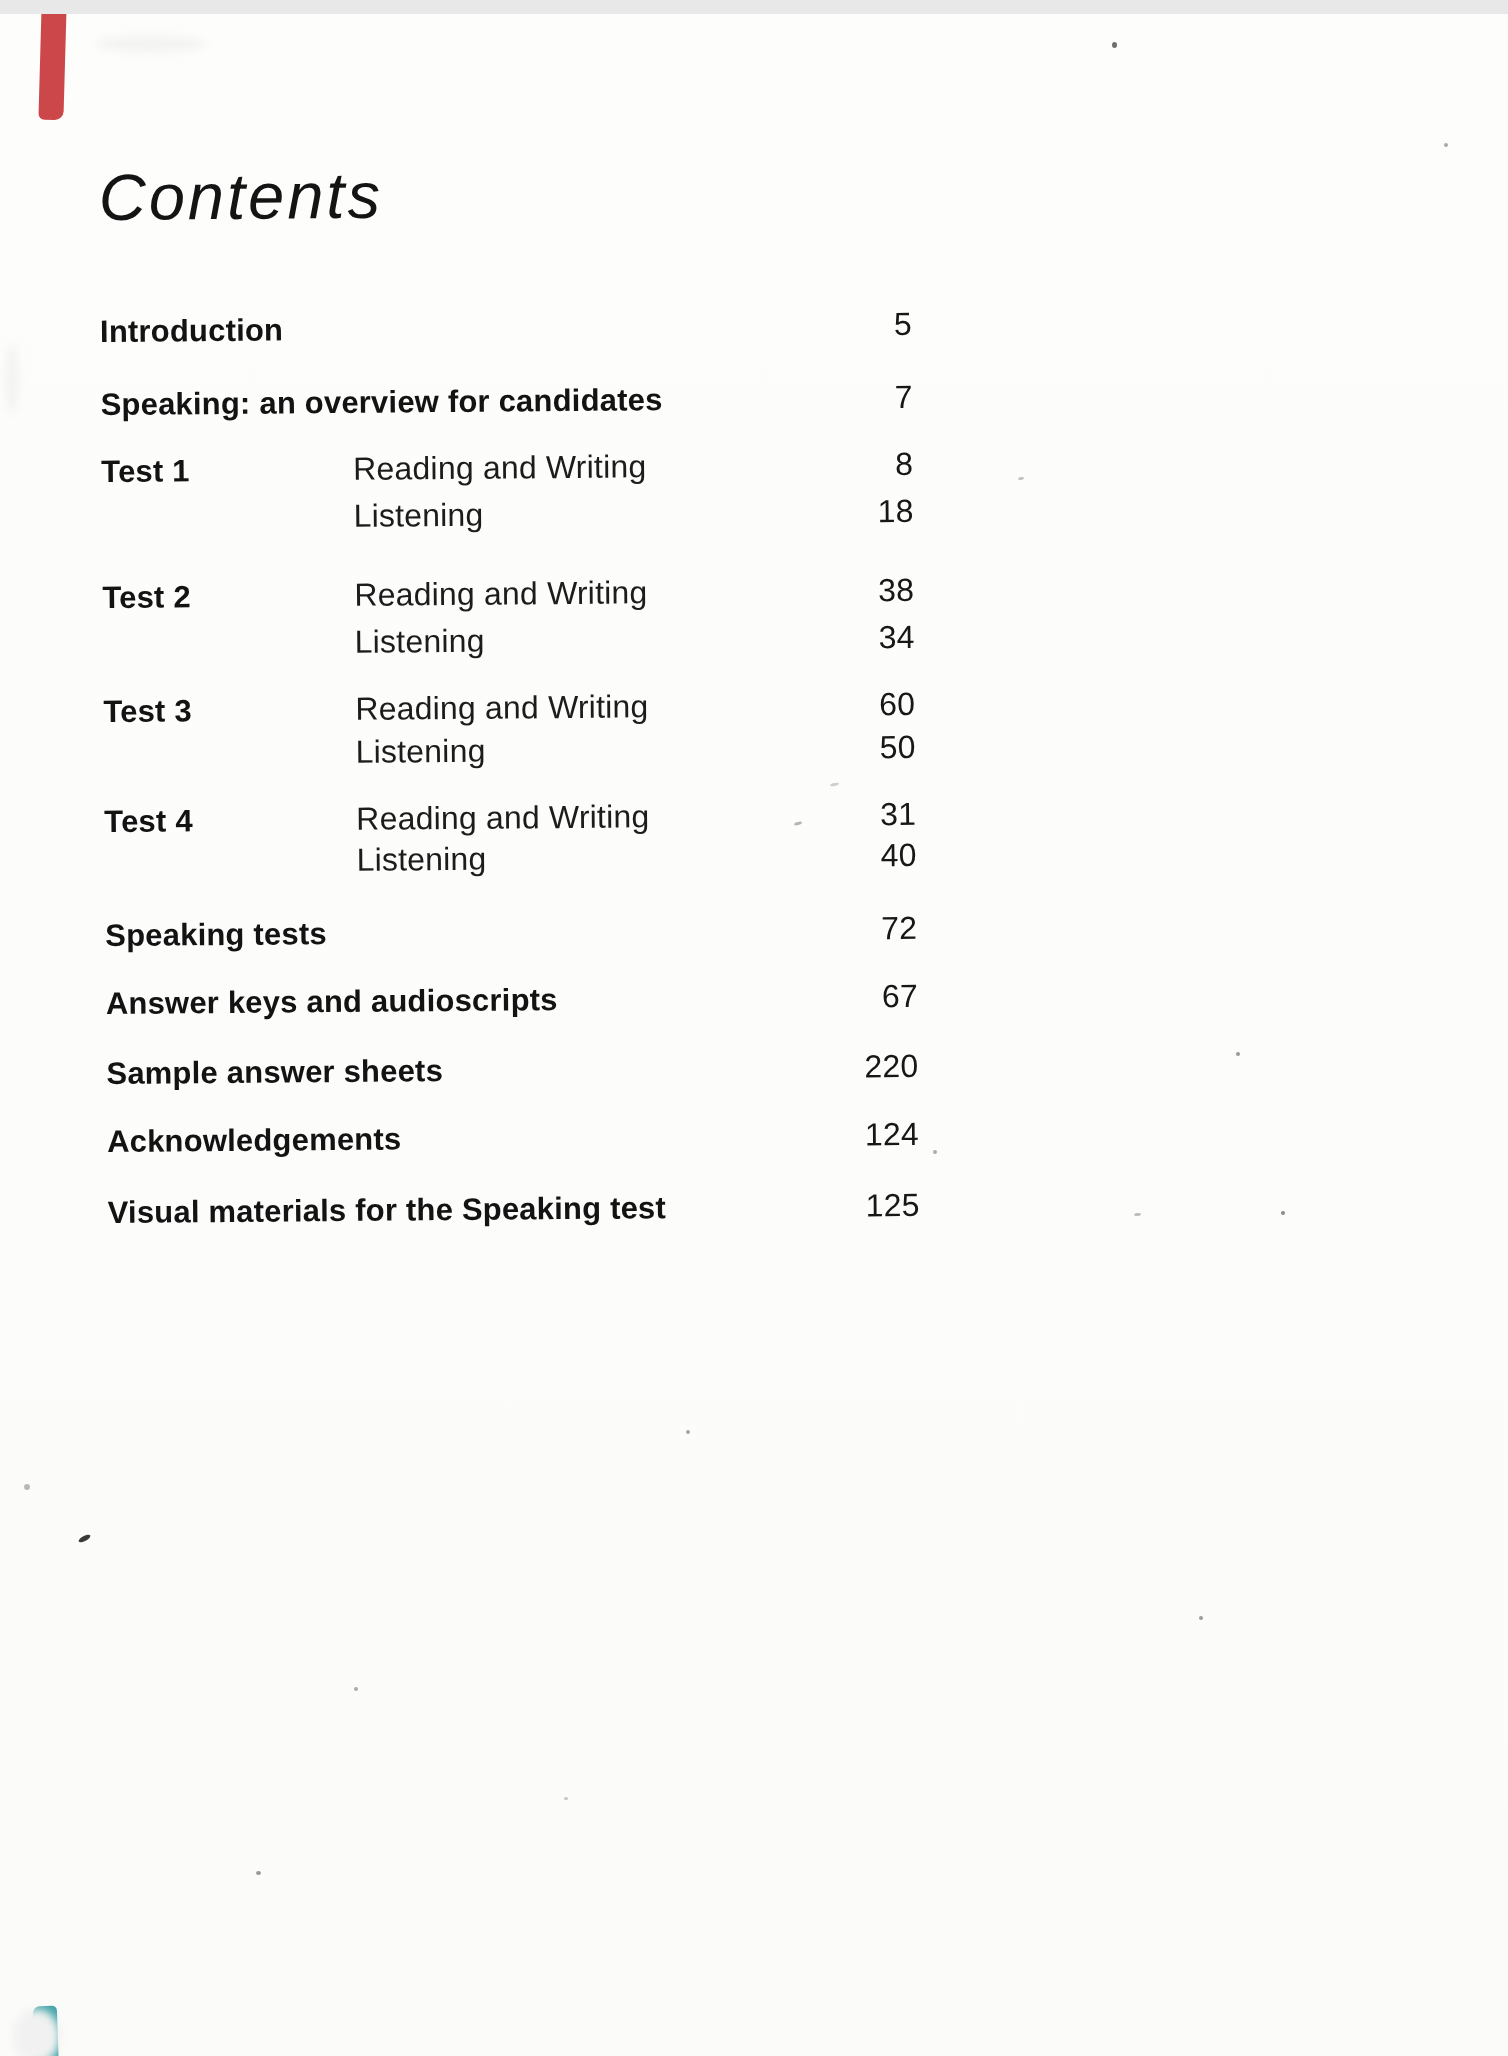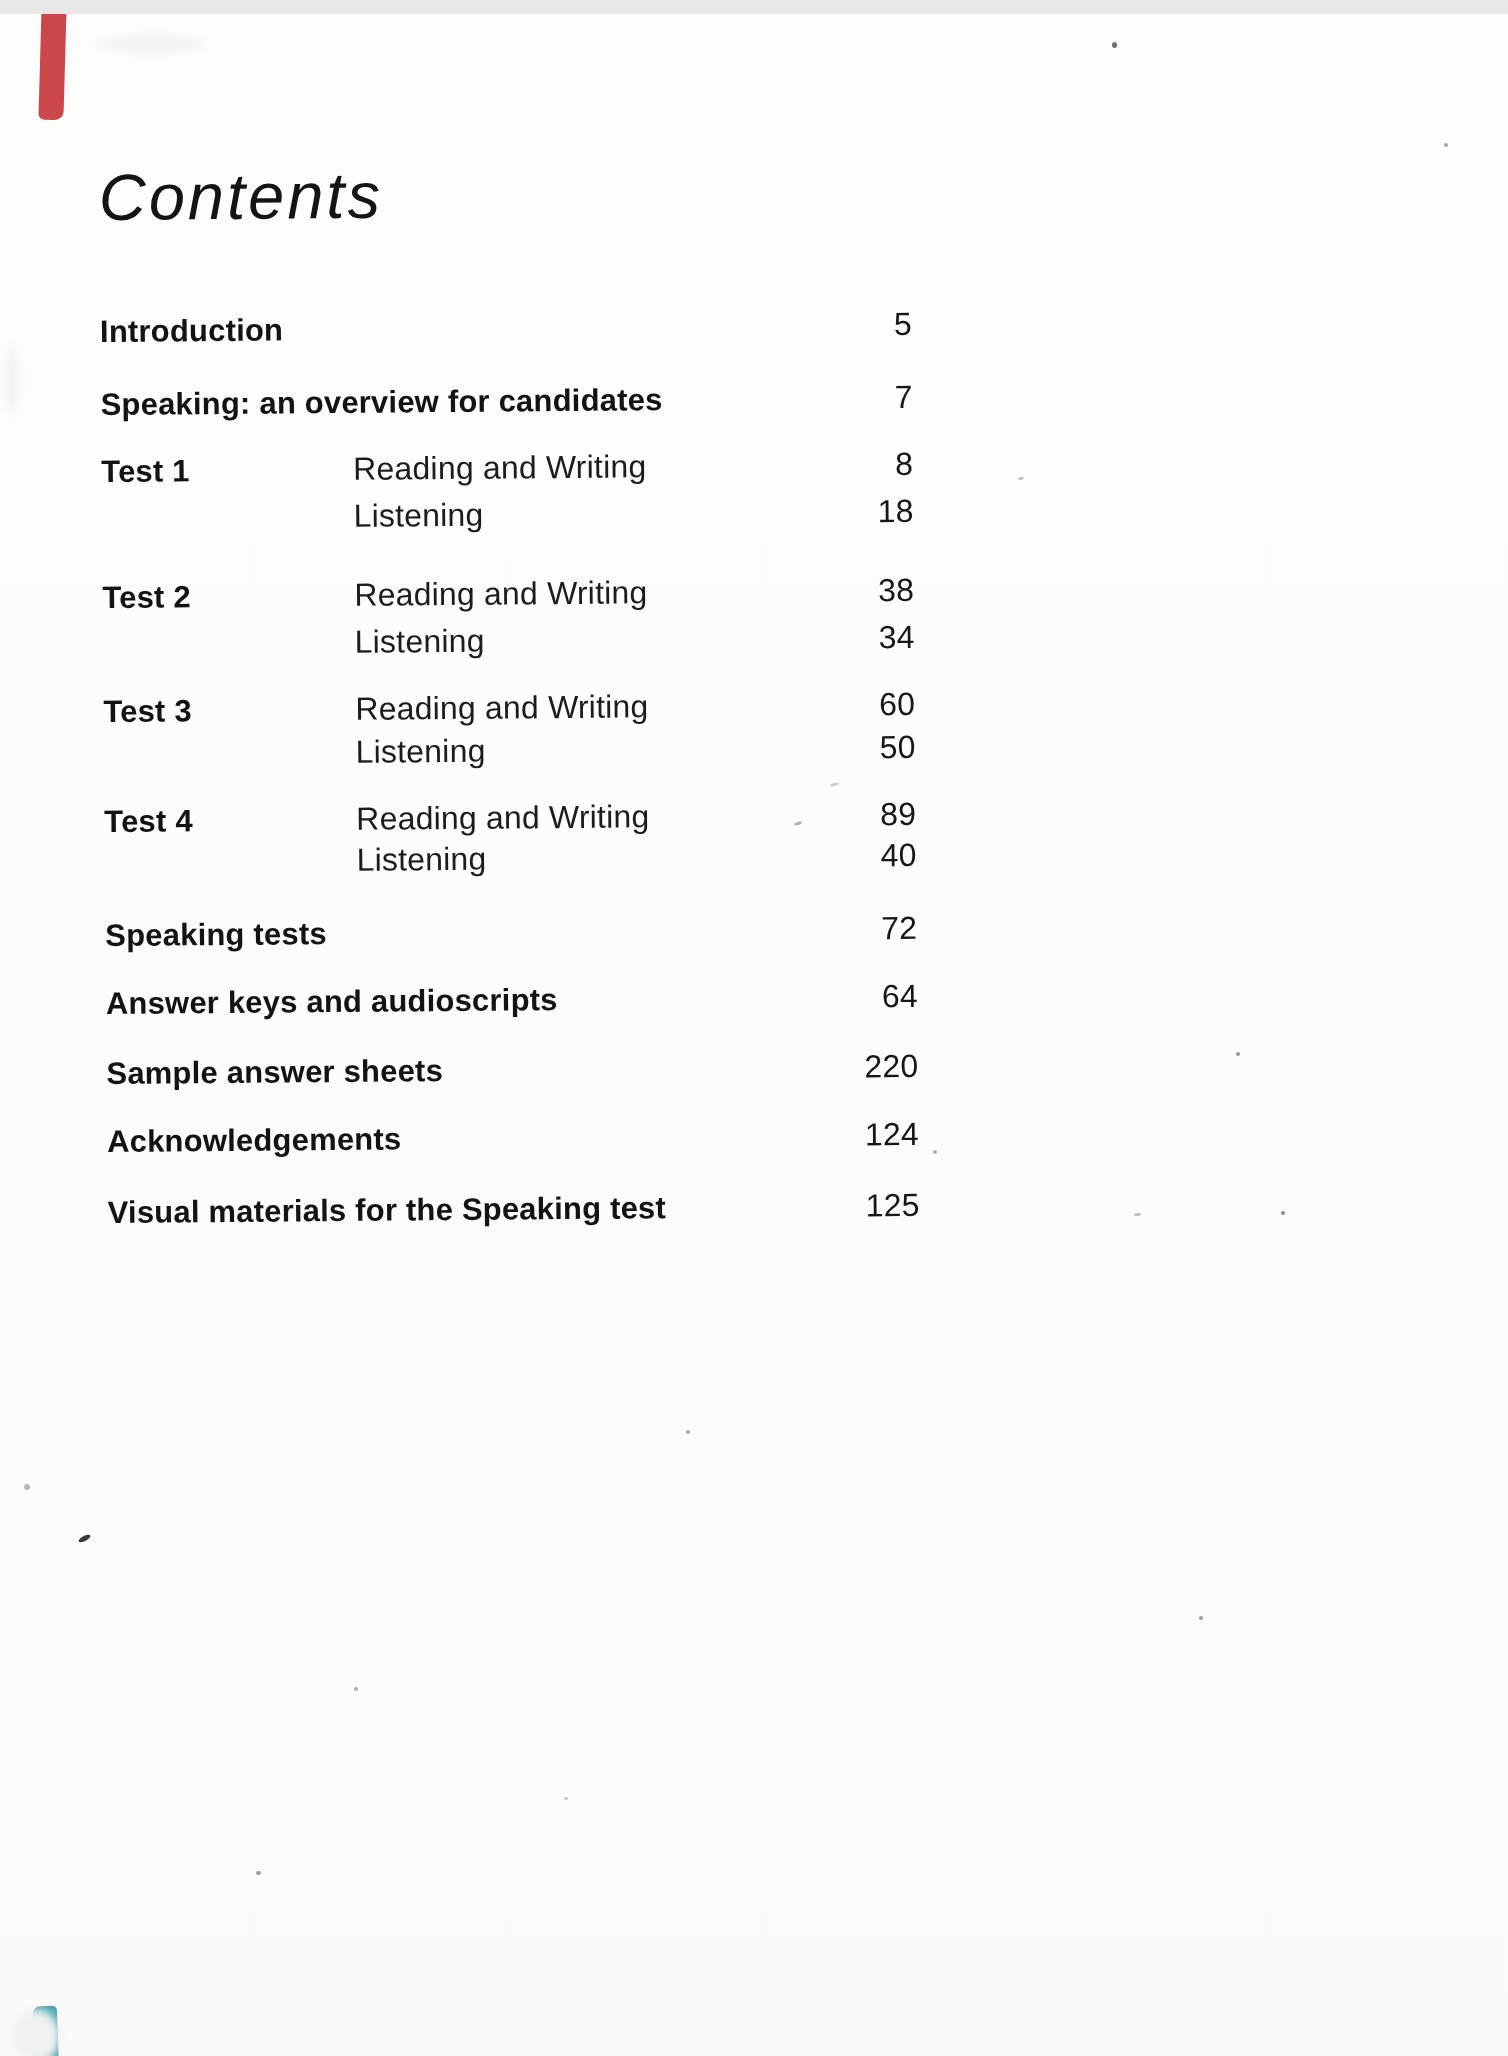--- a/index.html
+++ b/index.html
@@ -95,34 +95,34 @@
           <span class="num">60</span>
         </div>
         <div class="toc-row cont" style="top: 720px;">
           <span class="c1"></span>
           <span class="c2">Listening</span>
           <span class="num">50</span>
         </div>
         <div class="toc-row test" style="top: 787px;">
           <span class="c1">Test 4</span>
           <span class="c2">Reading and Writing</span>
-          <span class="num">89</span>
+          <span class="num">31</span>
         </div>
         <div class="toc-row cont" style="top: 828px;">
           <span class="c1"></span>
           <span class="c2">Listening</span>
           <span class="num">40</span>
         </div>
         <div class="toc-row heading" style="top: 901px;">
           <span class="c1">Speaking tests</span>
           <span class="num">72</span>
         </div>
         <div class="toc-row heading" style="top: 969px;">
           <span class="c1">Answer keys and audioscripts</span>
-          <span class="num">64</span>
+          <span class="num">67</span>
         </div>
         <div class="toc-row heading" style="top: 1039px;">
           <span class="c1">Sample answer sheets</span>
           <span class="num">220</span>
         </div>
         <div class="toc-row heading" style="top: 1107px;">
           <span class="c1">Acknowledgements</span>
           <span class="num">124</span>
         </div>
         <div class="toc-row heading" style="top: 1178px;">

